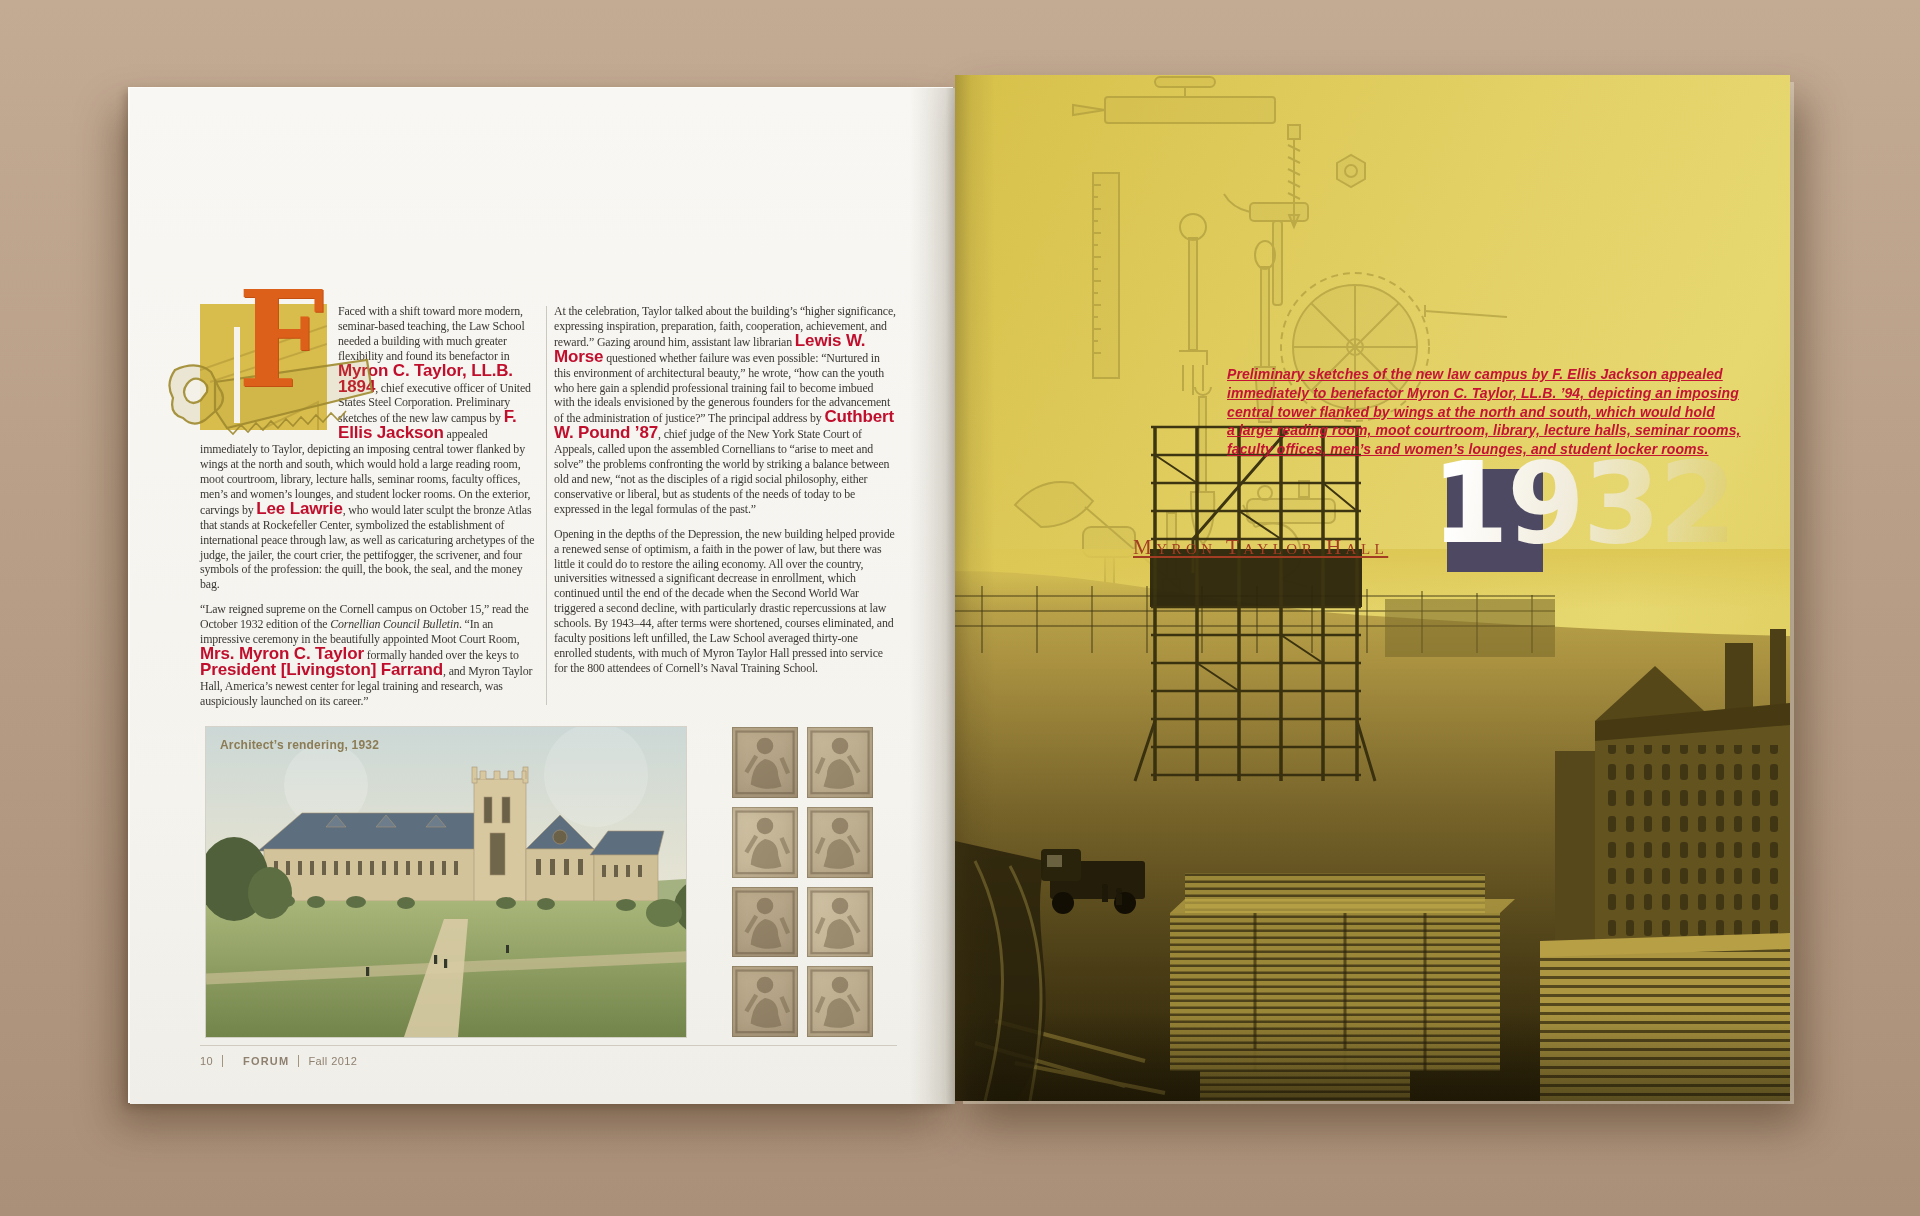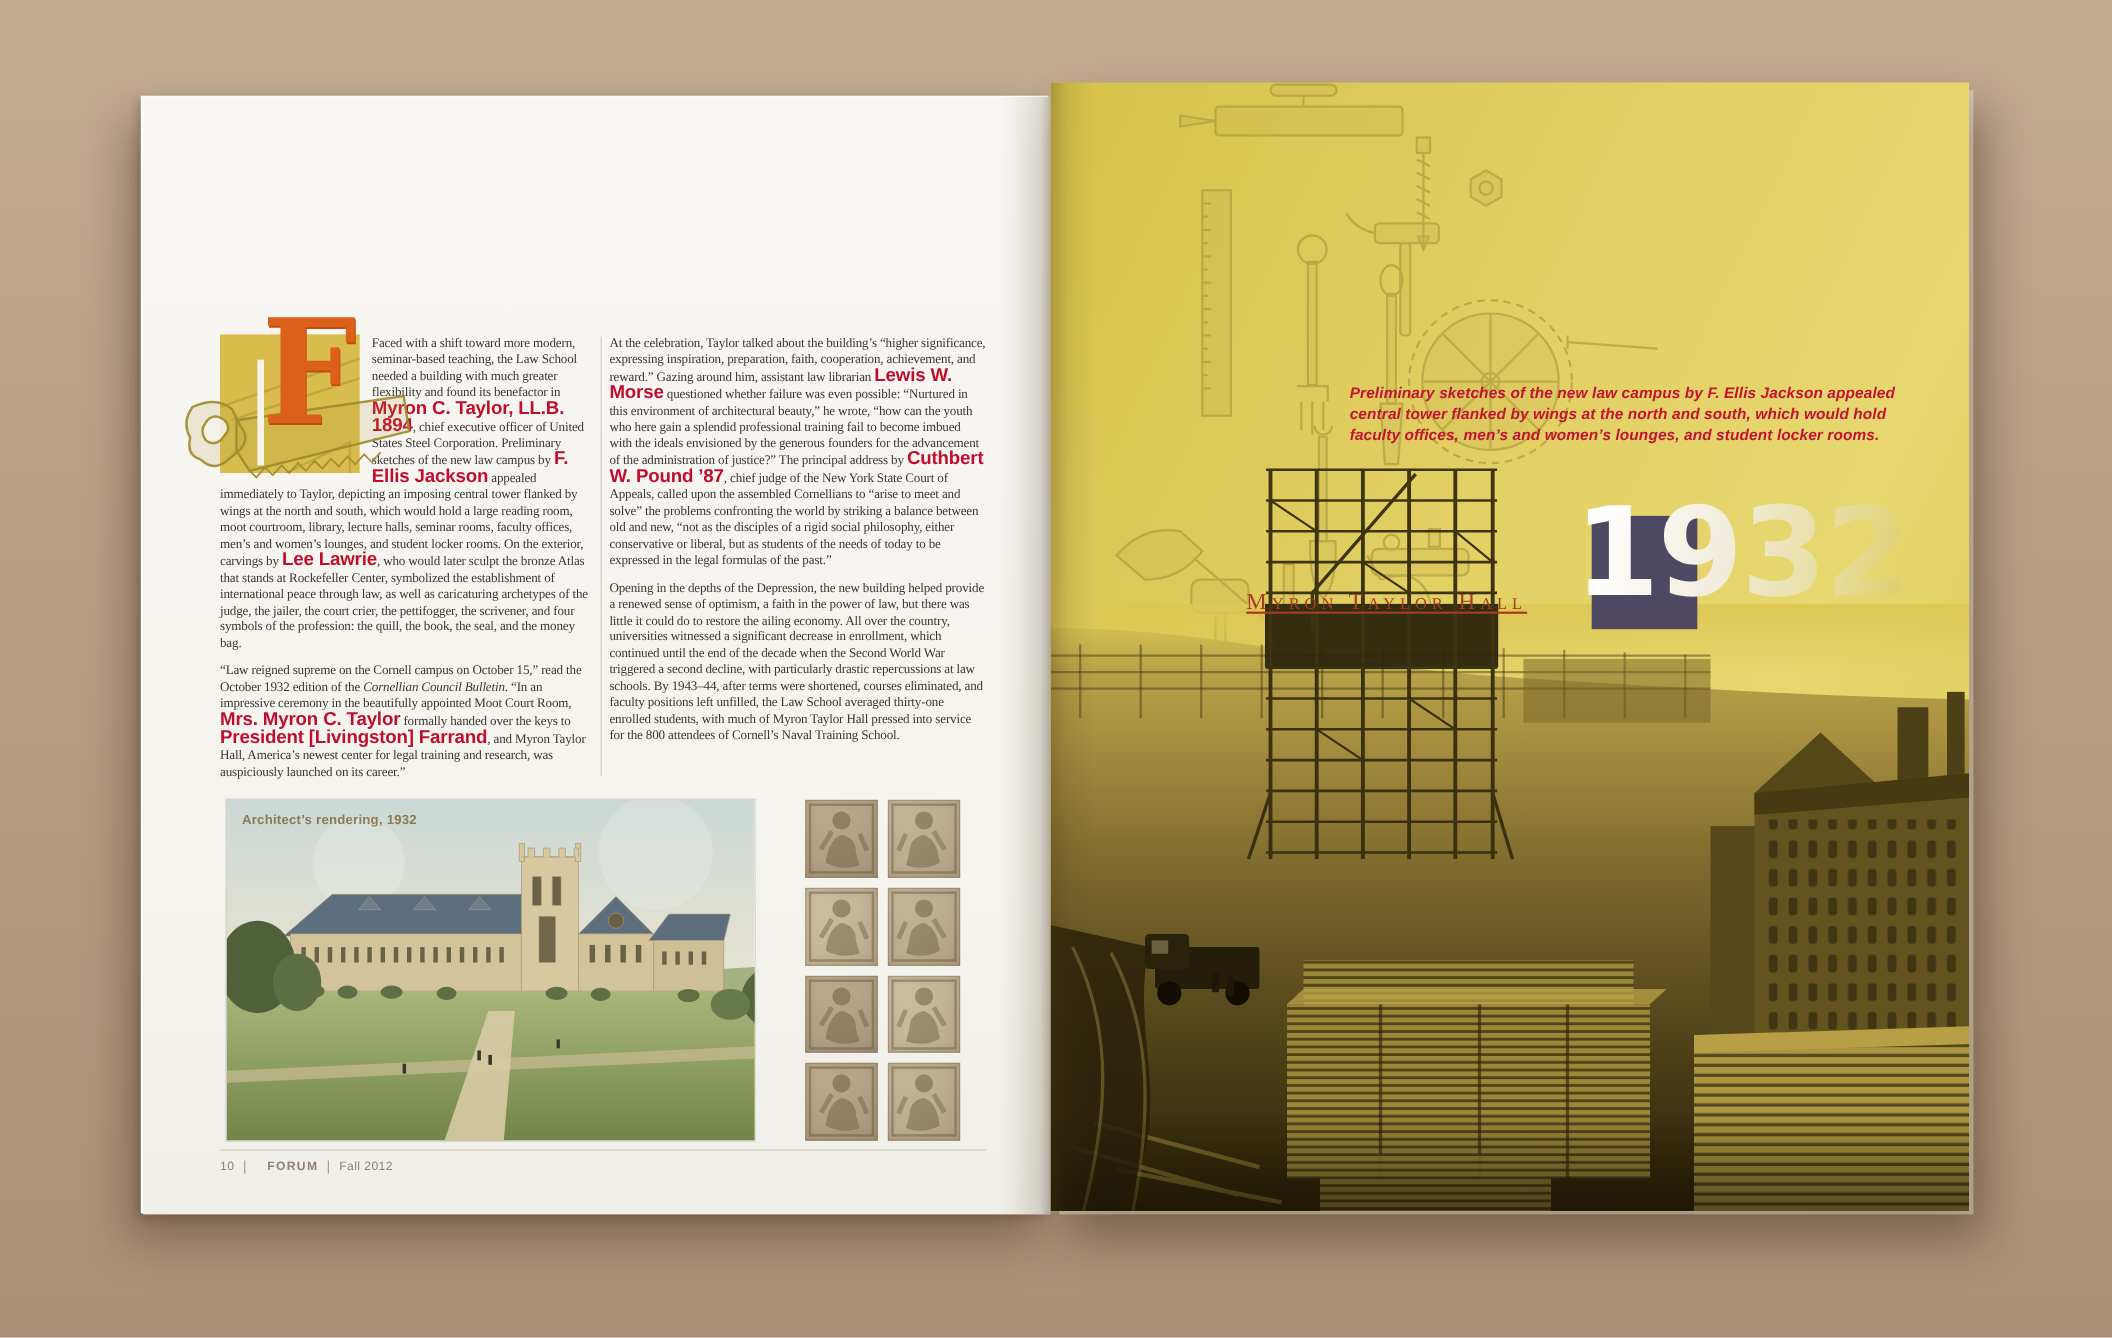--- a/index.html
+++ b/index.html
@@ -64,22 +64,22 @@
   .tools{position:absolute;left:0;top:0;width:835px;height:600px;opacity:.55;z-index:1;}
   .tools *{stroke:#a18f35;fill:rgba(172,154,62,.22);stroke-width:2;}
   .tools .ln{fill:none;}
   .photo{position:absolute;left:0;top:346px;width:835px;height:680px;z-index:2;}
   .navy-box{position:absolute;left:492px;top:394px;width:96px;height:103px;background:#413d63;
       opacity:.92;z-index:3;}
   .year{position:absolute;left:476px;top:372px;z-index:4;
       font:bold 112px/112px "DejaVu Sans",sans-serif;letter-spacing:-2px;
       background:linear-gradient(100deg,#ffffff 8%,#f1ecdc 45%,rgba(195,185,150,.16) 96%);
       -webkit-background-clip:text;background-clip:text;color:transparent;}
-  .intro{position:absolute;left:272px;top:273px;z-index:5;color:#c41334;
-      font:bold italic 14px/18.8px "Liberation Sans",sans-serif;letter-spacing:.1px;}
+  .intro{position:absolute;left:272px;top:290px;z-index:5;color:#c41334;
+      font:bold italic 14px/18.8px "Liberation Sans",sans-serif;letter-spacing:.1px;text-decoration:underline;}
   .intro .line{white-space:nowrap;}
   .hall-title{position:absolute;left:178px;top:460px;z-index:5;color:#a23c22;
       font:21px "Liberation Serif",serif;font-variant:small-caps;letter-spacing:4.5px;text-decoration:underline;}
 </style>
 </head>
 <body>
 
 <svg width="0" height="0" style="position:absolute">
   <symbol id="carving" viewBox="0 0 60 64">
     <rect x="4" y="4" width="52" height="56" fill="none" stroke="rgba(90,76,54,.4)" stroke-width="2"></rect>
@@ -427,18 +427,20 @@
       <path d="M0,420 L90,440 C70,520 120,600 60,680 L0,680 Z" fill="#28210a" opacity=".85"></path>
       <path d="M20,440 C60,520 50,600 30,680 M55,445 C95,520 90,600 75,680" stroke="rgba(190,170,80,.35)" stroke-width="3" fill="none"></path>
       <rect x="0" y="590" width="835" height="90" fill="url(#vign)"></rect>
     </svg>
 
     <div class="navy-box"></div>
     <div class="year">1932</div>
 
     <div class="intro">
         <div class="line">Preliminary sketches of the new law campus by F. Ellis Jackson appealed</div>
+        <div class="line">immediately to benefactor Myron C. Taylor, LL.B. ’94, depicting an imposing</div>
         <div class="line">central tower flanked by wings at the north and south, which would hold</div>
+        <div class="line">a large reading room, moot courtroom, library, lecture halls, seminar rooms,</div>
         <div class="line">faculty offices, men’s and women’s lounges, and student locker rooms.</div>
       </div>
     <div class="hall-title">Myron Taylor Hall</div>
   </div>
 </div>
 
 </body></html>

